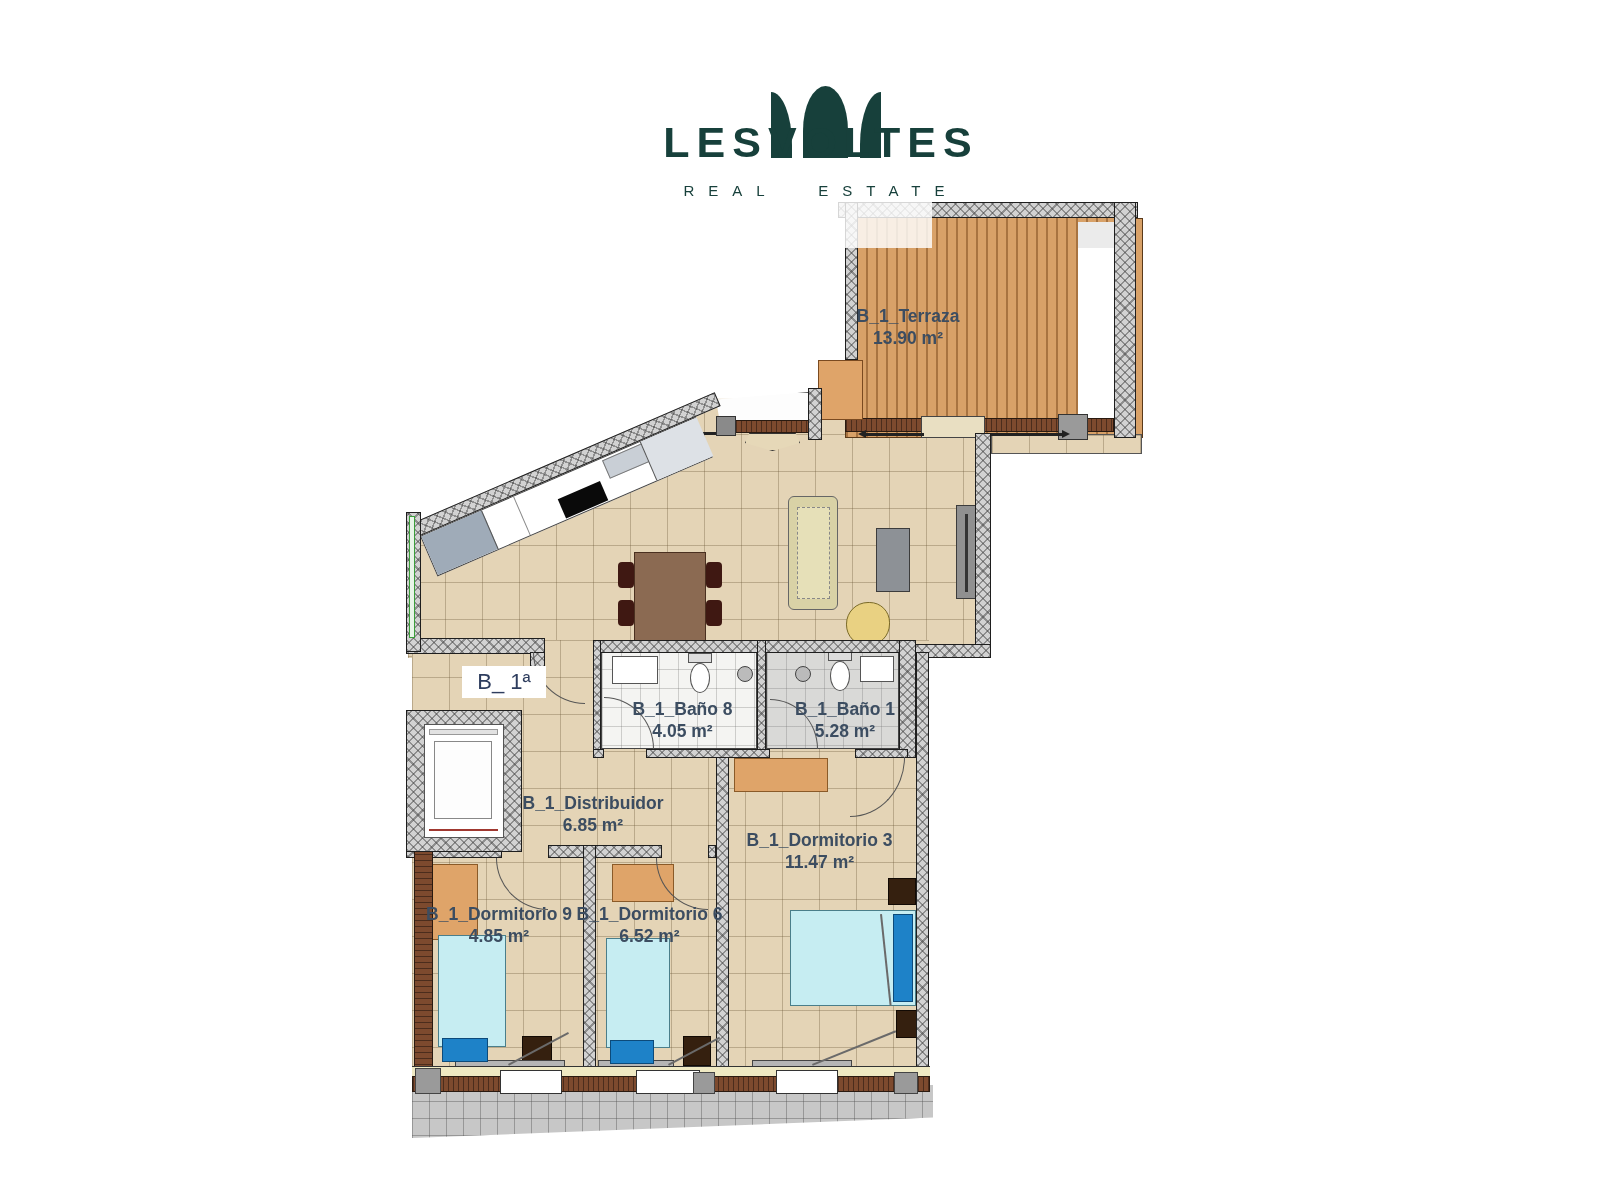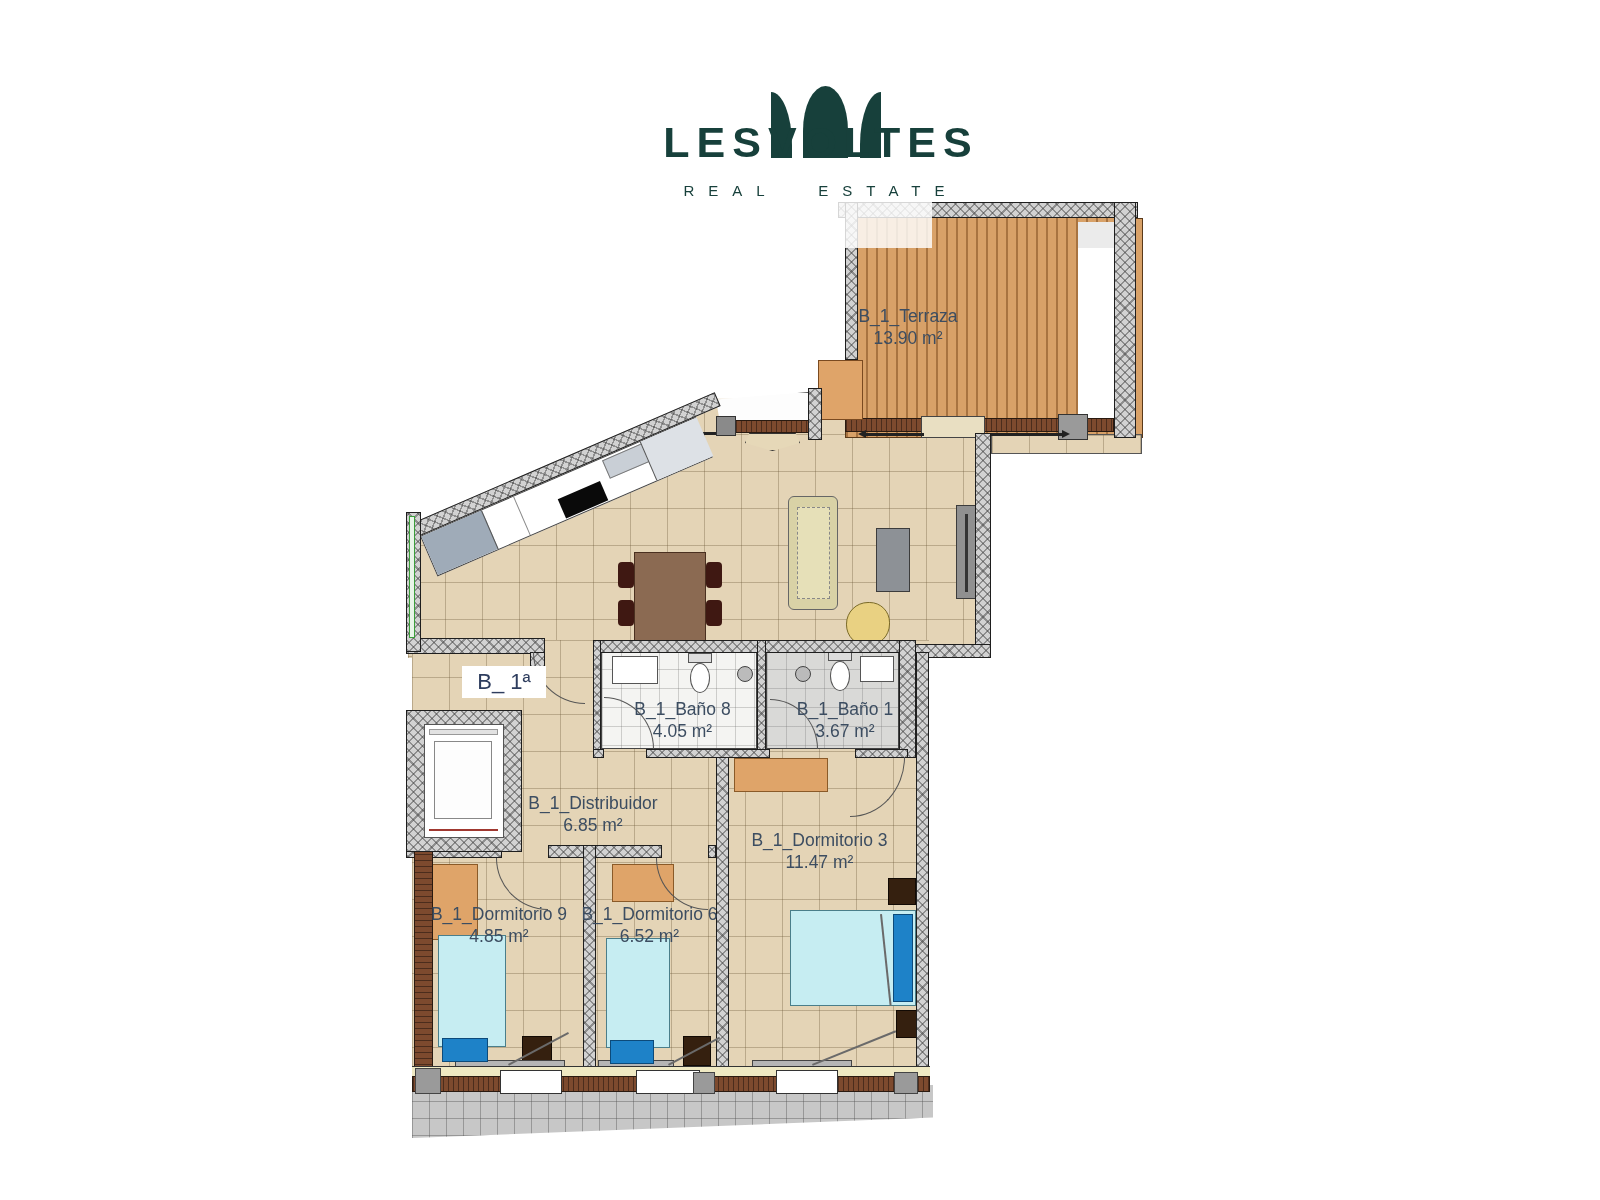--- a/index.html
+++ b/index.html
@@ -22,21 +22,21 @@
     background-image:repeating-linear-gradient(90deg,rgba(0,0,0,.4) 0 1px,transparent 1px 5px);
     border:1px solid #2a1a10;}
   .bath{background-image:linear-gradient(rgba(120,120,120,.32) 1px,transparent 1px),
                          linear-gradient(90deg,rgba(120,120,120,.32) 1px,transparent 1px);
     background-size:19px 19px;border:1px solid #444;}
   .walk{background-color:#c7c7c7;
     background-image:linear-gradient(rgba(80,80,80,.4) 1px,transparent 1px),
                      linear-gradient(90deg,rgba(80,80,80,.4) 1px,transparent 1px);
     background-size:17px 17px;}
   .lbl{font-size:17.5px;line-height:1.28;color:#3c4d61;text-align:center;white-space:nowrap;z-index:40;}
-  .lbl span{display:block;}
+  .lbl span{display:block;font-weight:bold;}
   .fixture{background:#fff;border:1.5px solid #555;}
   .arc{border:1.4px solid #555;background:transparent;z-index:30;}
   .sline{height:1.5px;background:#6a6a6a;transform-origin:0 0;z-index:30;}
   .z10{z-index:10}.z20{z-index:20}.z25{z-index:25}.z30{z-index:30}
   
   .arch{background:#17403b;}
   #logo-name{font-size:43px;font-weight:700;letter-spacing:7px;color:#17403b;text-align:center;}
   #logo-tag{font-size:15px;font-weight:400;letter-spacing:14px;word-spacing:22px;color:#17403b;text-align:center;}
 </style>
 </head>
@@ -196,21 +196,21 @@
   <div class="abs lbl" style="left:828px;top:305px;width:160px;">
     <span>B_1_Terraza</span>
     <span>13.90 m²</span>
   </div>
   <div class="abs lbl" style="left:610px;top:698px;width:145px;">
     <span>B_1_Baño 8</span>
     <span>4.05 m²</span>
   </div>
   <div class="abs lbl" style="left:775px;top:698px;width:140px;">
     <span>B_1_Baño 1</span>
-    <span>3.67 m²</span>
+    <span>5.28 m²</span>
   </div>
   <div class="abs" style="left:462px;top:666px;width:84px;height:32px;background:#fff;z-index:40;
               font-size:22px;color:#2e3d5e;text-align:center;line-height:32px;">
     <span>B_ 1ª</span>
   </div>
   <div class="abs lbl" style="left:518px;top:792px;width:150px;">
     <span>B_1_Distribuidor</span>
     <span>6.85 m²</span>
   </div>
   <div class="abs lbl" style="left:424px;top:903px;width:150px;">

